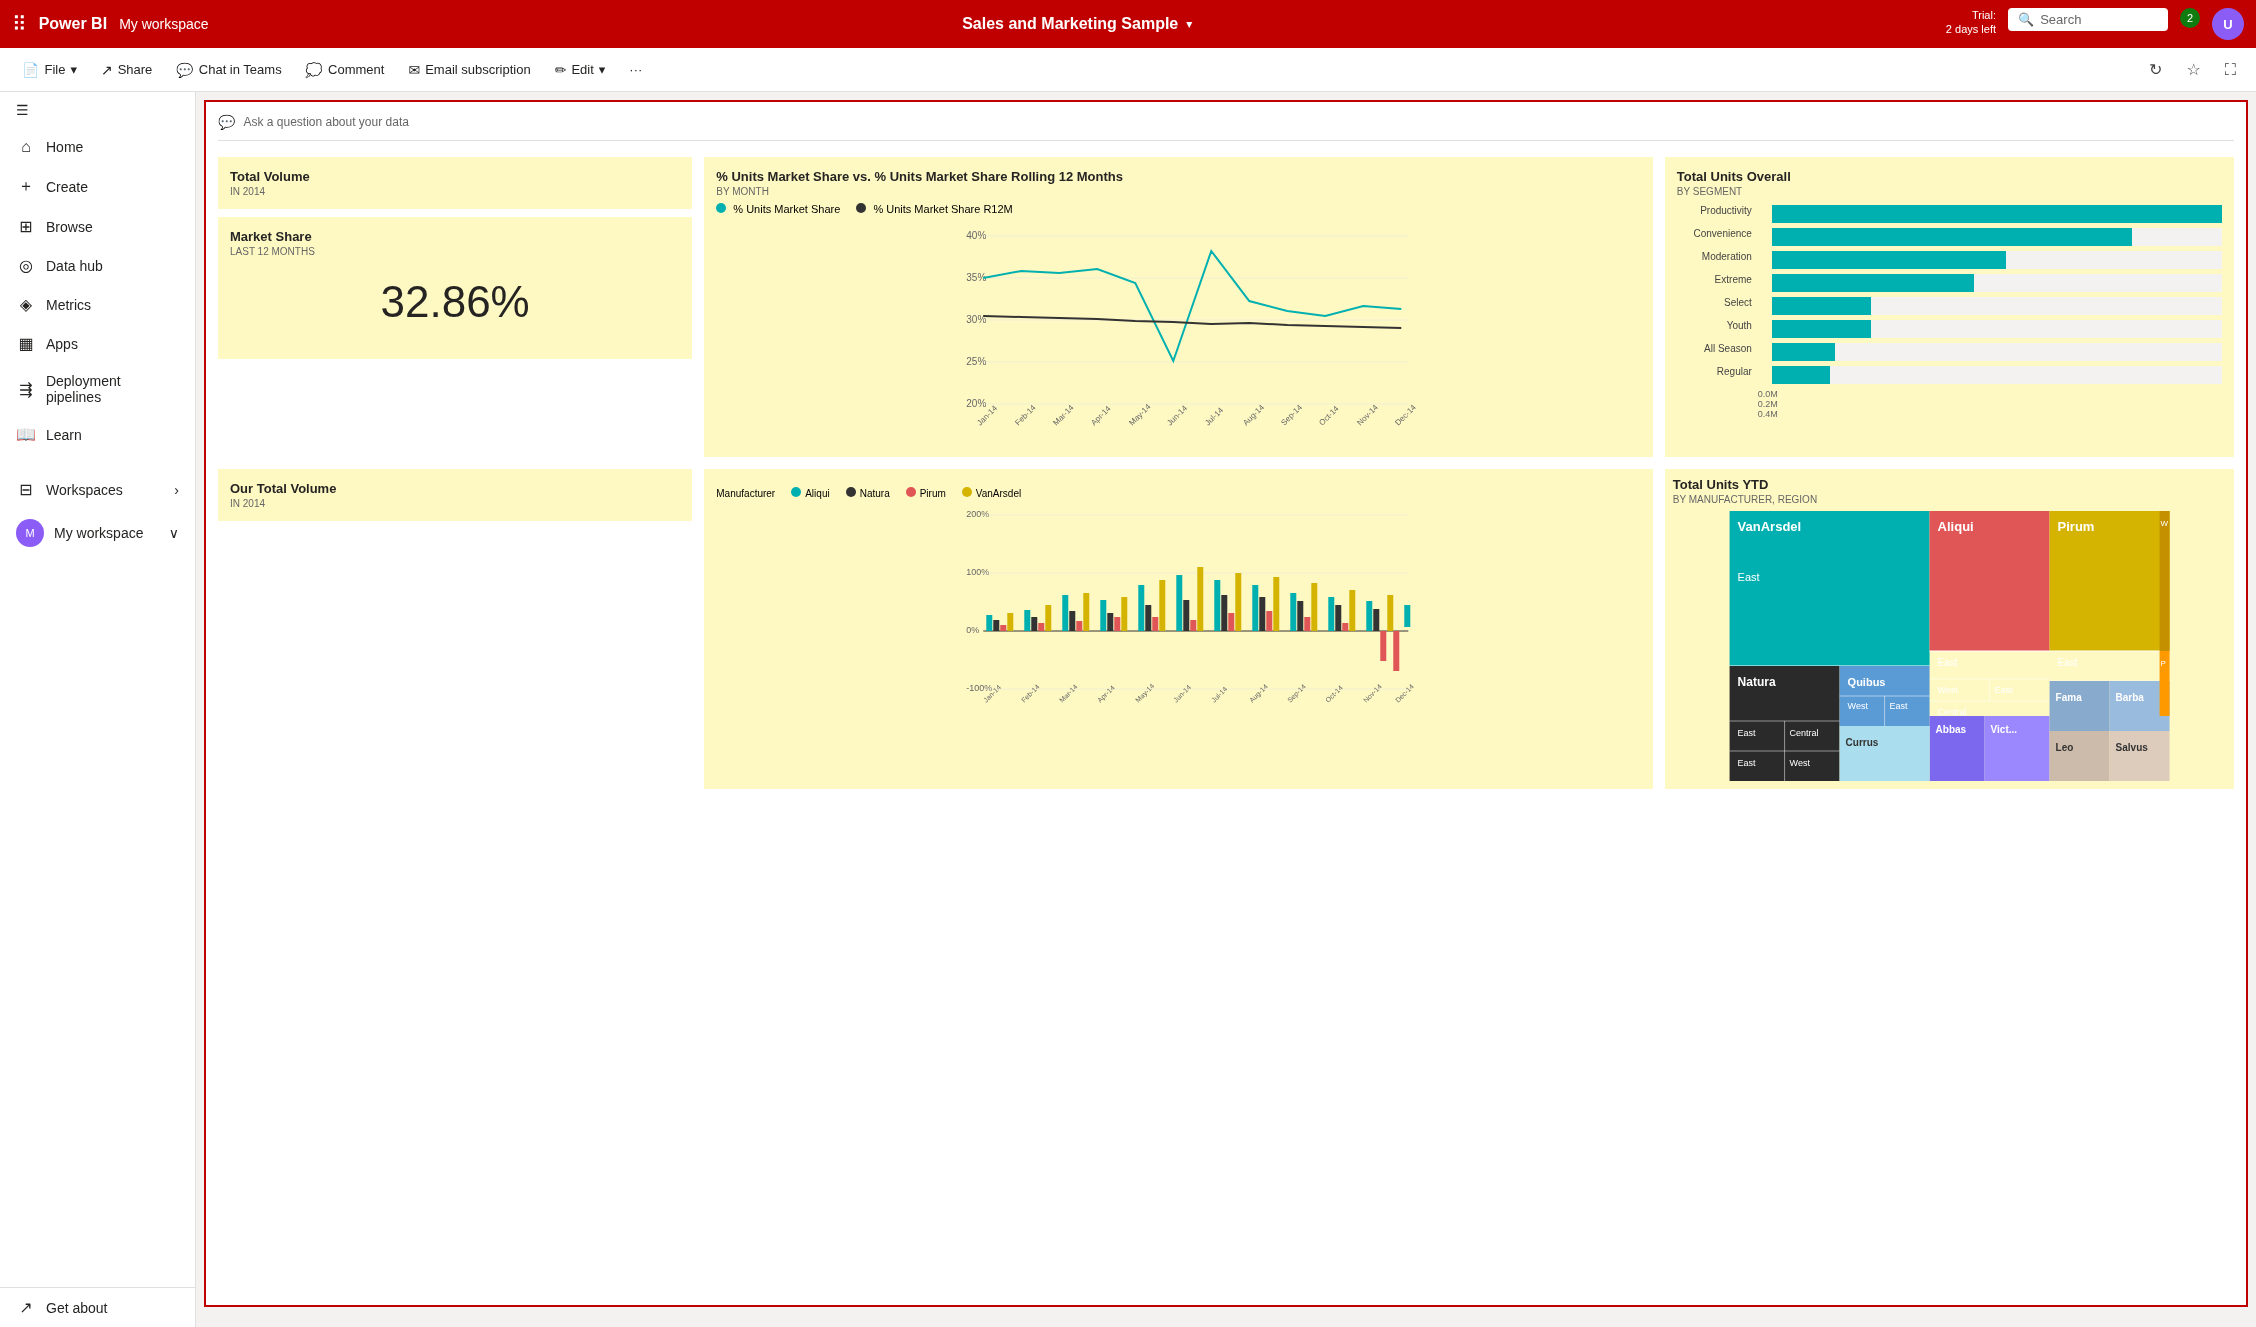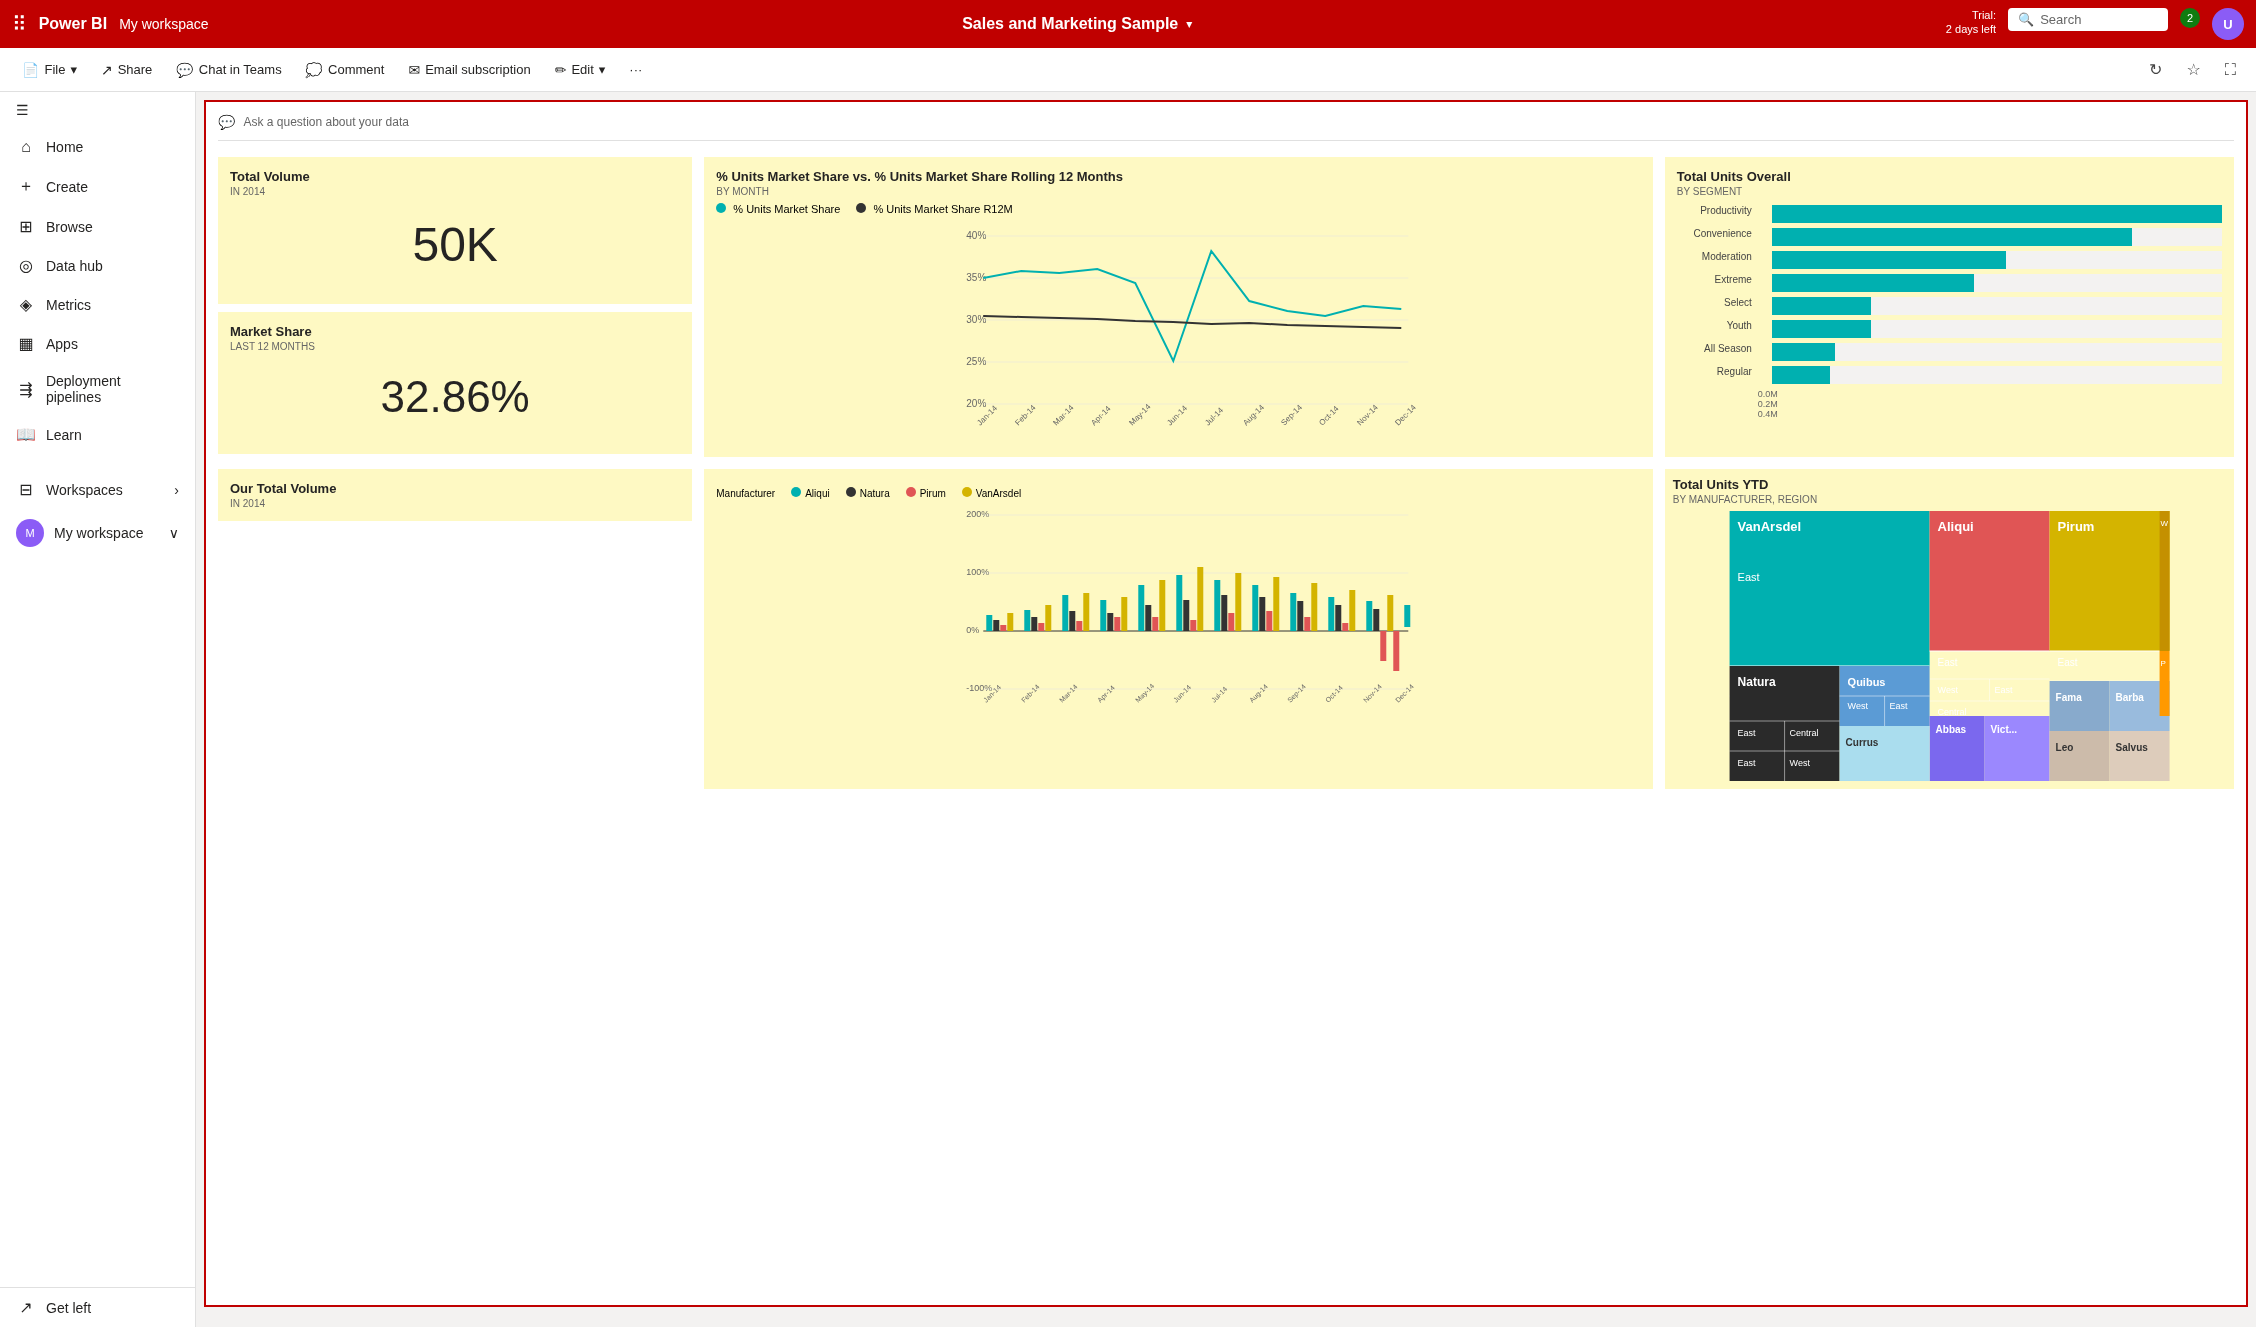--- a/index.html
+++ b/index.html
@@ -265,40 +265,39 @@
     <div class="sidebar-item with-chevron">
       <div class="left">
         <div class="sidebar-avatar">M</div>
         <span>My workspace</span>
       </div>
       <span>∨</span>
     </div>
     <div class="sidebar-bottom">
       <div class="sidebar-item">
         <span class="sidebar-item-icon">↗</span>
-        <span>Get left</span>
+        <span>Get about</span>
       </div>
     </div>
   </div>
 
   <div class="content-area">
     <div class="dashboard">
 
       <div class="qa-bar">
         <span>💬</span>
         <span style="color:#666; font-size:12px;">Ask a question about your data</span>
       </div>
 
       <div class="dashboard-grid">
 
         <div>
           <div class="card">
             <div class="card-title">Total Volume</div>
             <div class="card-subtitle">IN 2014</div>
-            <div class="big-number">50K</div>
           </div>
           <div class="card" style="margin-top:8px;">
             <div class="card-title">Market Share</div>
             <div class="card-subtitle">LAST 12 MONTHS</div>
             <div class="medium-number">32.86%</div>
           </div>
         </div>
 
         <div class="card">
           <div class="card-title">% Units Market Share vs. % Units Market Share Rolling 12 Months</div>

